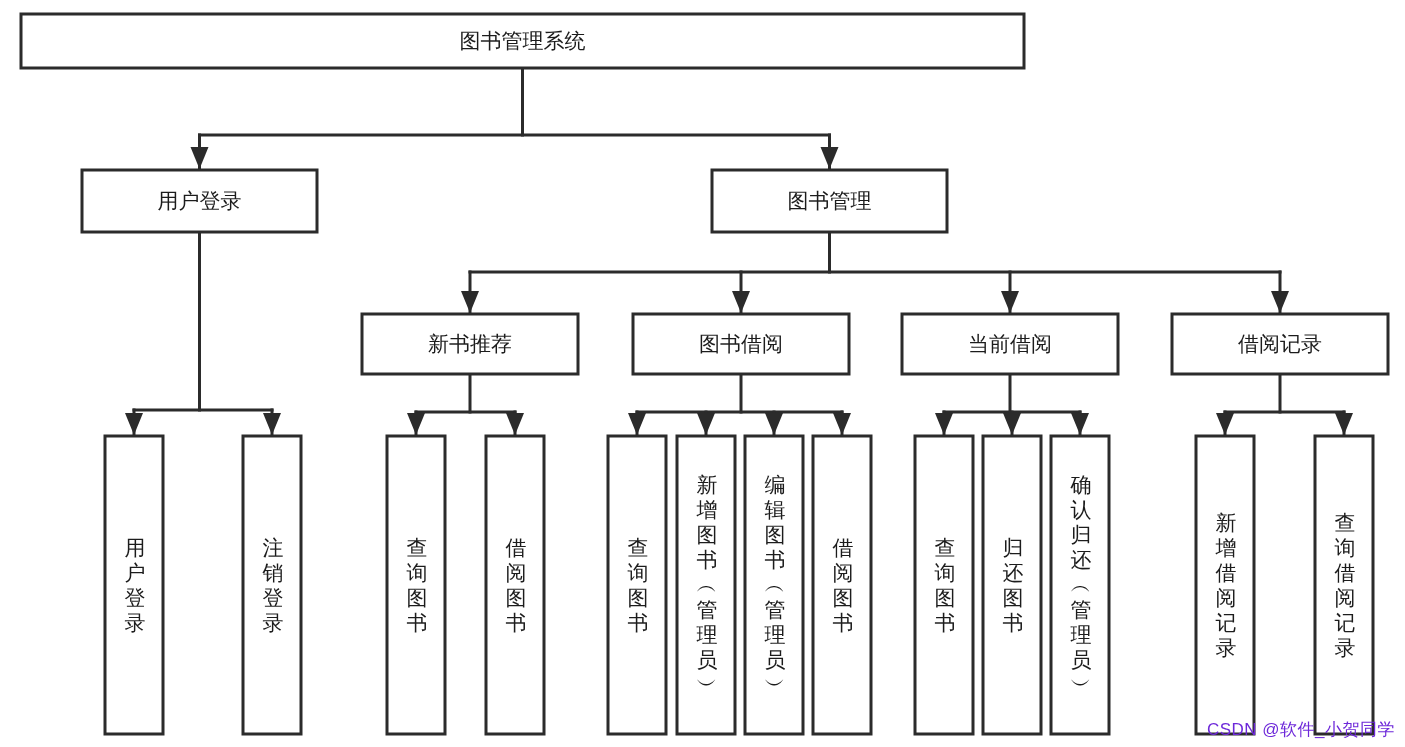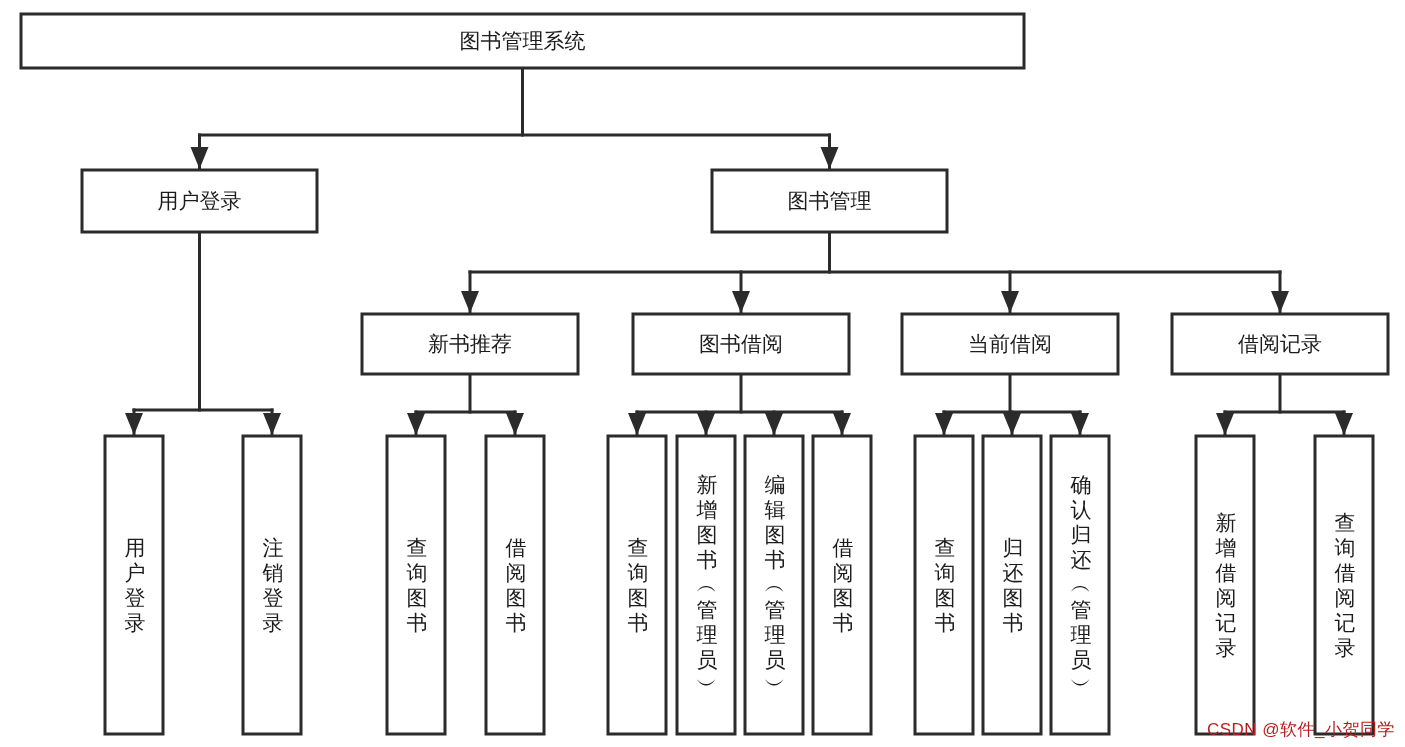--- a/index.html
+++ b/index.html
@@ -54,21 +54,21 @@
     font-size: 21px;
     fill: #1c1c1c;
     text-anchor: middle;
   }
   .watermark {
     position: absolute;
     right: 10px;
     bottom: 6px;
     font-family: "Liberation Sans", "DejaVu Sans", sans-serif;
     font-size: 17px;
-    color: #b91c1c;
+    color: #6d28d9;
     letter-spacing: 0.5px;
     white-space: nowrap;
     user-select: none;
   }
 </style>
 </head>
 <body>
 
 <div id="diagram-root">
   <svg id="flow" viewBox="0 0 1405 747">

